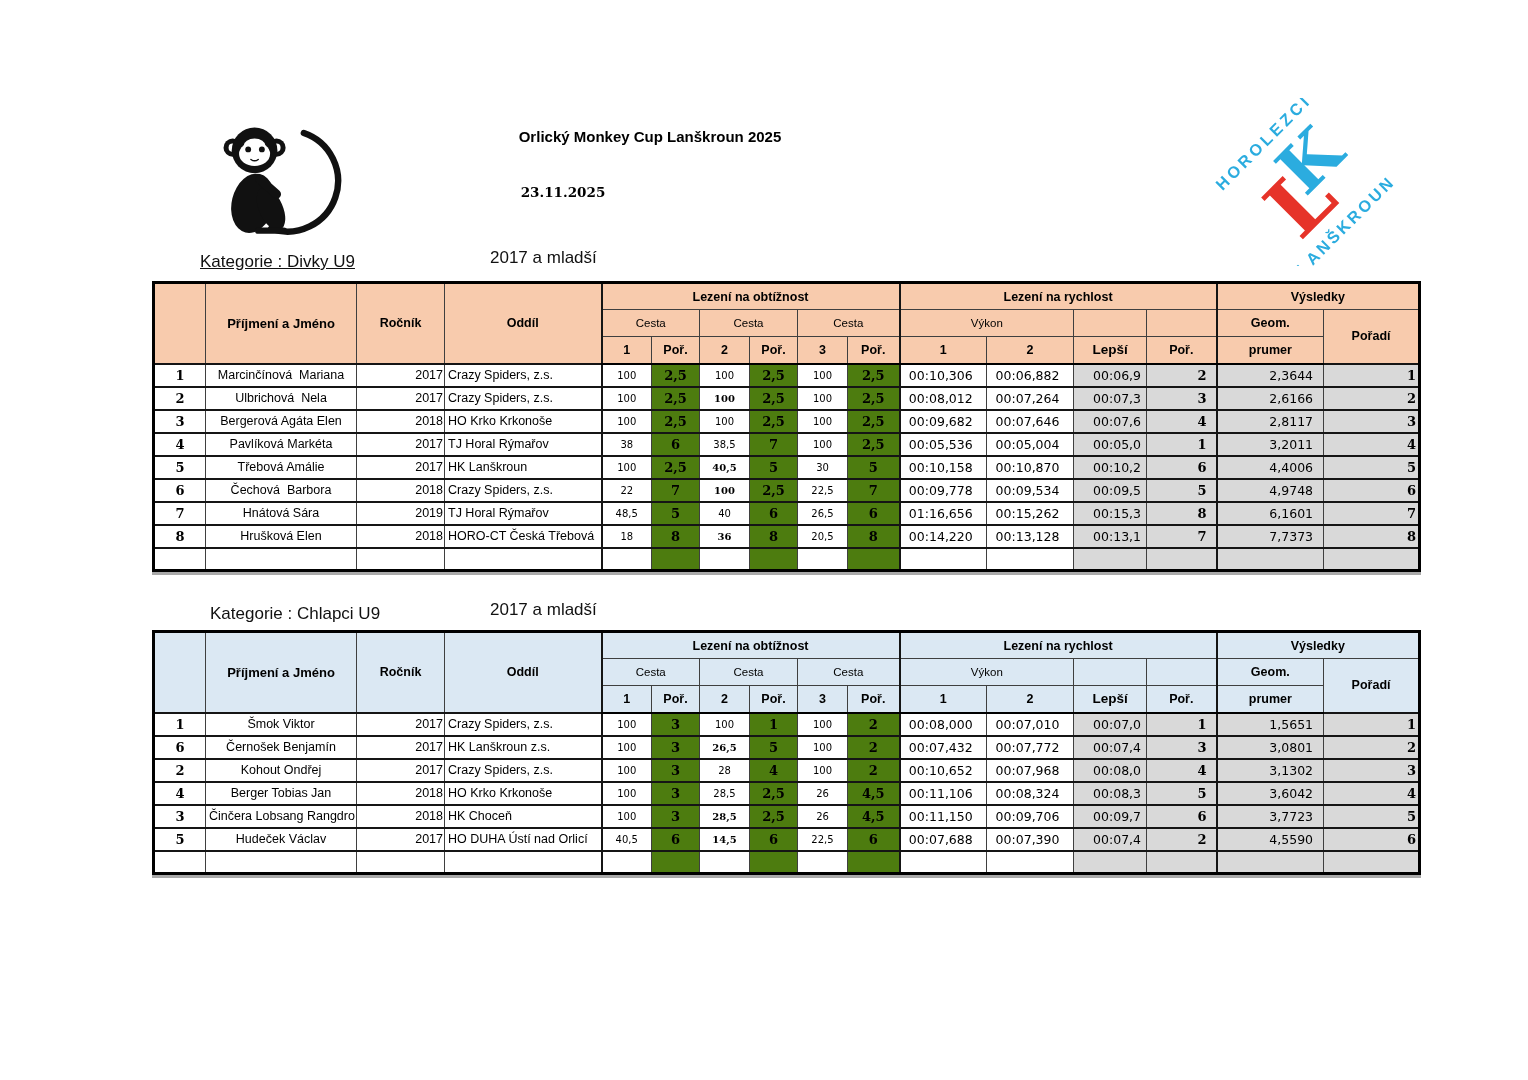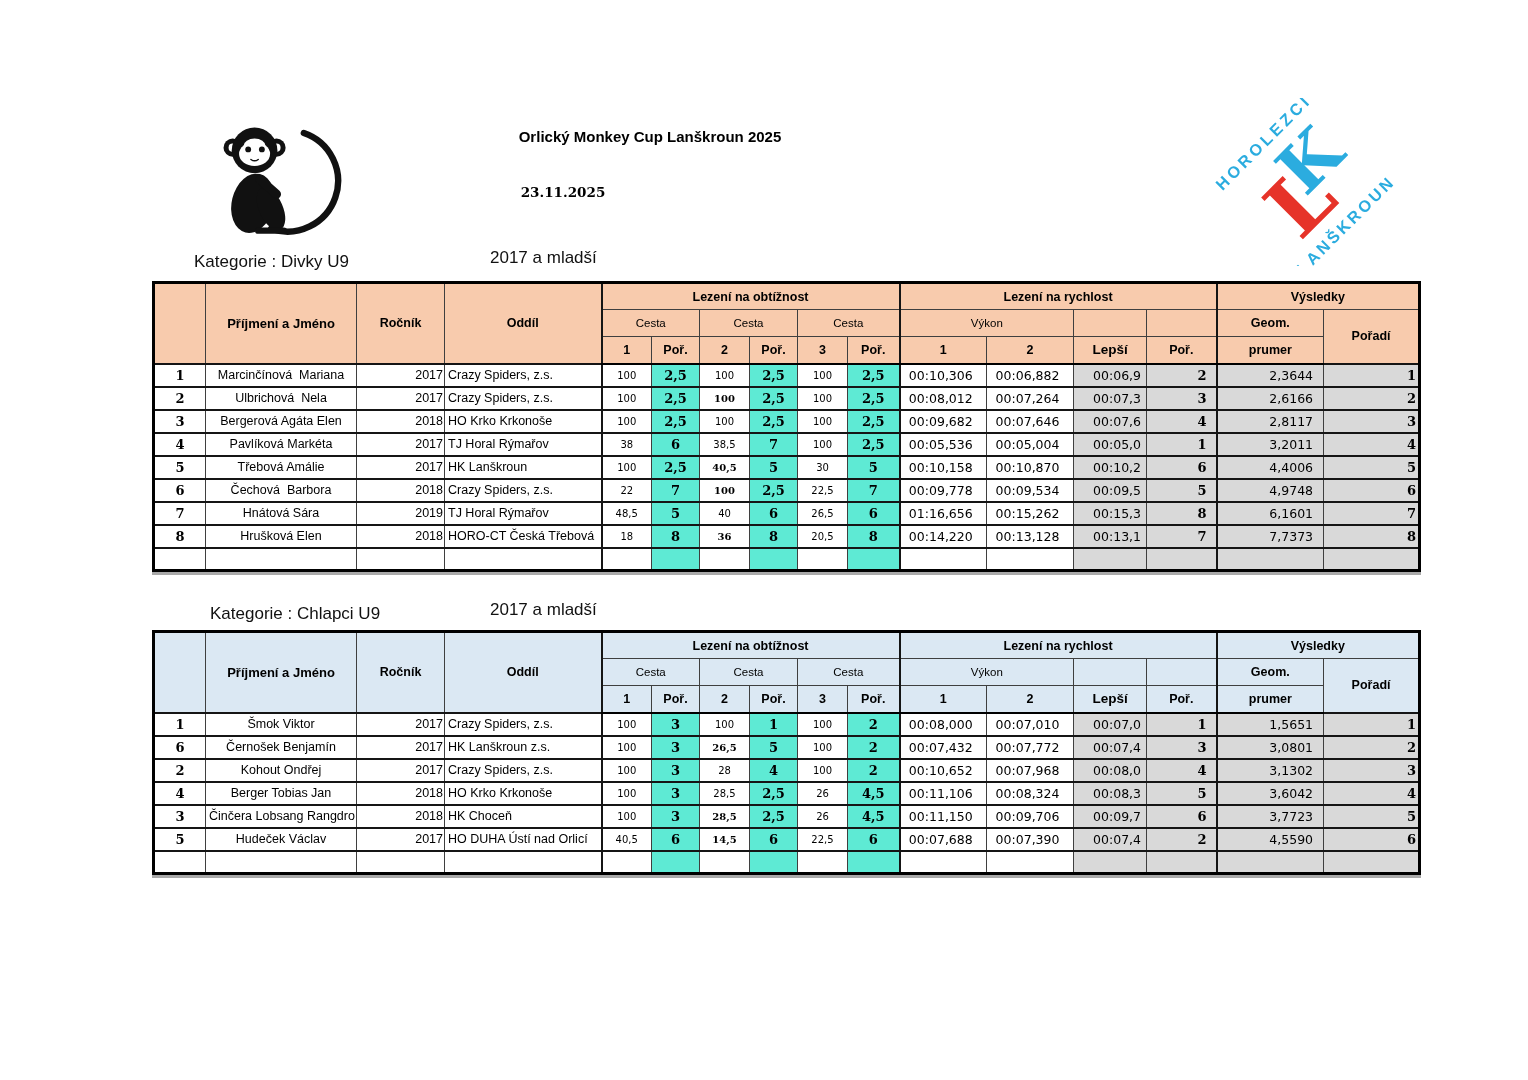--- a/index.html
+++ b/index.html
@@ -13,21 +13,21 @@
   }
   .page-date {
     position:absolute; top:184px; left:563px; transform:translateX(-50%);
     font-family:"DejaVu Serif", serif; font-weight:bold; font-size:13.5px;
   }
   .monkey-logo { position:absolute; top:104px; left:198px; width:146px; height:142px; }
   .club-logo { position:absolute; top:98px; left:1208px; width:190px; height:168px; }
 
   .cat-label { position:absolute; font-size:17px; color:#111; white-space:nowrap; }
   .age-label { position:absolute; font-size:17px; color:#111; white-space:nowrap; }
-  #cat-girls { top:252px; left:194px; }  #age-girls { top:248px; left:490px; }
+  #cat-girls { top:252px; left:200px;text-decoration:underline; }  #age-girls { top:248px; left:490px; }
   #cat-boys  { top:604px; left:210px; }  #age-boys  { top:600px; left:490px; }
 
   table.results {
     position:absolute; left:152px; width:1266px; table-layout:fixed;
     border-collapse:collapse; background:#fff;
     border:3px solid #000; box-shadow:0 3px 0 #a9a9a9;
   }
   #table-girls { top:281px; }
   #table-boys  { top:630px; }
 
@@ -45,21 +45,21 @@
   #table-boys  thead th { background:#dbe8f3; }
   .results thead th.hn { font-weight:normal; font-size:11.5px; }
   .results thead th.hlep { font-size:13.5px; }
   .results thead th.hname { font-size:13px;margin-top:48px; }
 
   td.c-num  { text-align:center; font-family:"DejaVu Serif", serif; font-weight:bold; font-size:13px; }
   td.c-name { text-align:center; padding:0 3px; font-size:12.5px; white-space:pre; }
   td.c-year { text-align:right; padding-right:1px; font-size:12.5px; }
   td.c-club { text-align:left; padding:0 3px; font-size:12.5px; }
   td.c-val  { text-align:center; font-family:"DejaVu Sans", sans-serif; font-size:10px; }
-  td.c-por  { text-align:center; background:#5eead4; font-family:"DejaVu Serif", serif; font-weight:bold; font-size:13px; }
+  td.c-por  { text-align:center; background:#4d7c0f; font-family:"DejaVu Serif", serif; font-weight:bold; font-size:13px; }
   td.c-time { text-align:center; padding-right:5px; font-family:"DejaVu Sans", sans-serif; font-size:12.5px; }
   td.c-best { text-align:right; padding-right:5px; background:#d9d9d9; font-family:"DejaVu Sans", sans-serif; font-size:12.5px; }
   td.c-sp   { text-align:right; padding-right:9px; background:#d9d9d9; font-family:"DejaVu Serif", serif; font-weight:bold; font-size:13px; }
   td.c-geo  { text-align:right; padding-right:10px; background:#d9d9d9; font-family:"DejaVu Sans", sans-serif; font-size:12.5px; }
   td.c-final{ text-align:right; padding-right:2px; background:#d9d9d9; font-family:"DejaVu Serif", serif; font-weight:bold; font-size:13px; }
   td.bold   { font-family:"DejaVu Serif", serif; font-weight:bold; }
 </style>
 </head>
 <body>
 

